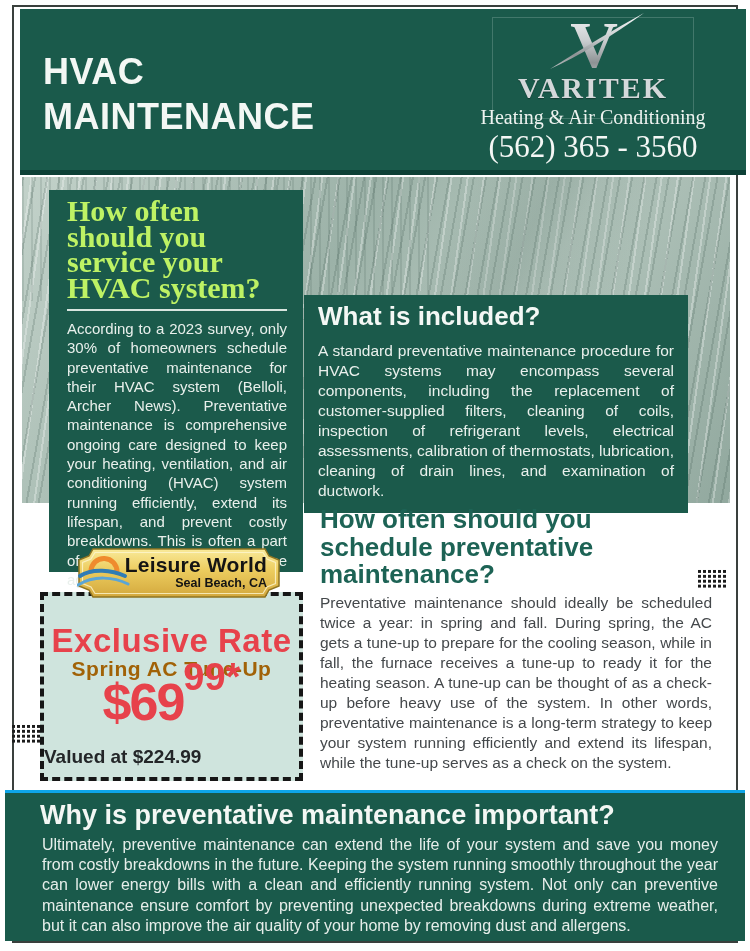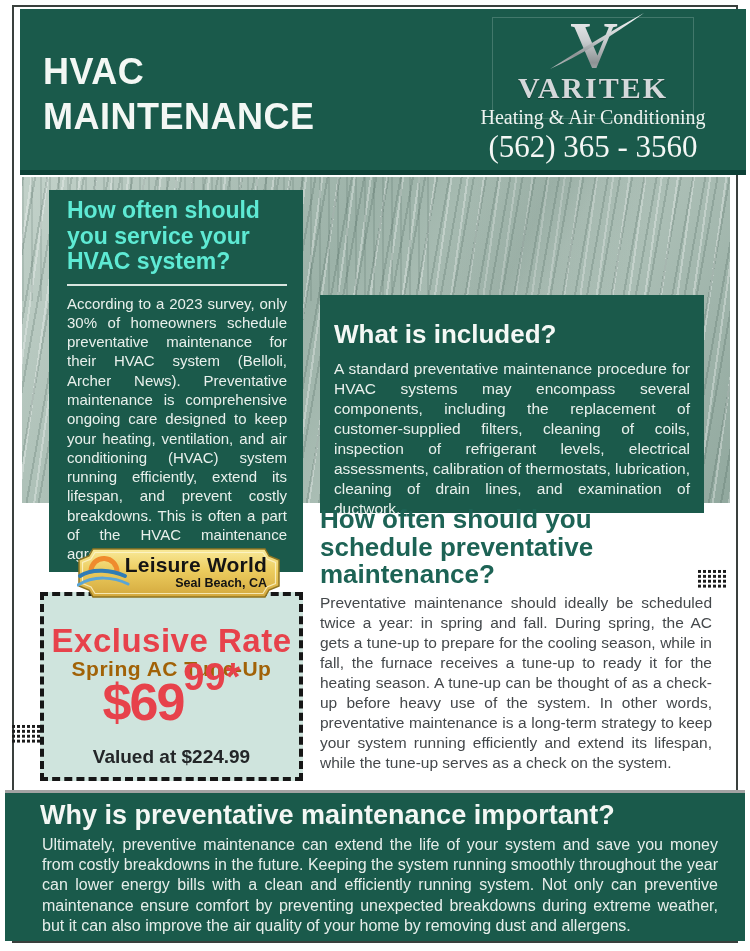--- a/index.html
+++ b/index.html
@@ -27,25 +27,25 @@
       linear-gradient(115deg, rgba(255,255,255,0) 52%, rgba(73,102,92,0.20) 62%, rgba(255,255,255,0) 76%),
       repeating-linear-gradient(100deg, rgba(58,84,75,0.20) 0 2px, transparent 2px 12px),
       repeating-linear-gradient(278deg, rgba(255,255,255,0.30) 0 2px, transparent 2px 16px),
       linear-gradient(120deg,#c3d2ca,#9cb2a8 40%,#b4c6bd 65%,#91a89e);}
   .photo:after{content:"";position:absolute;left:0;top:0;width:58%;height:38%;
       background:repeating-linear-gradient(90deg, rgba(58,84,75,0.15) 0 2px, transparent 2px 9px);}
 
   
   .greenbox{position:absolute;background:#1b5a4b;color:#e9f0ec;}
   .service-box{left:49px;top:190px;width:254px;height:382px;padding:8px 16px 0 18px;box-sizing:border-box;}
-  .service-box h2{margin:0;font-size:23px;line-height:25.5px;font-weight:700;color:#5eead4;}
+  .service-box h2{margin:0;font-size:30px;line-height:25.5px;font-weight:700;color:#bef264;font-family:Liberation Serif, serif;}
   .service-rule{height:2px;background:#d8e5df;margin:9px 0 8px 0;}
   .service-body{font-size:15px;line-height:19.3px;text-align:justify;}
 
-  .included-box{left:320px;top:295px;width:384px;height:218px;padding:24px 14px;box-sizing:border-box;}
+  .included-box{left:304px;top:295px;width:384px;height:218px;padding:6px 14px;box-sizing:border-box;}
   .included-box h2{margin:0;font-size:26px;font-weight:700;color:#f4f8f5;}
   .included-body{margin-top:9px;font-size:15.5px;line-height:20px;text-align:justify;}
 
   
   .schedule-h{position:absolute;left:320px;top:506px;width:345px;font-size:26px;line-height:27.5px;
               font-weight:700;color:#1d6355;}
   .schedule-body{position:absolute;left:320px;top:593px;width:392px;font-size:15.5px;line-height:20px;
                  text-align:justify;color:#44484b;}
 
   .dots{position:absolute;width:29px;height:19px;
@@ -63,29 +63,29 @@
   .badge-text{position:absolute;right:14px;top:6px;text-align:center;color:#141414;}
   .badge-name{font-size:21px;font-weight:700;letter-spacing:.2px;}
   .badge-loc{font-size:12.5px;font-weight:700;text-align:right;margin-top:-1px;}
   .offer-title{position:absolute;left:0;right:0;top:26px;text-align:center;font-size:33px;font-weight:800;
                color:#e7424b;letter-spacing:.5px;}
   .offer-subtitle{position:absolute;left:0;right:0;top:61px;text-align:center;font-size:21px;
                   font-weight:700;color:#a16207;letter-spacing:.5px;}
   .price{position:absolute;left:0;right:0;top:76px;text-align:center;color:#e7424b;font-weight:800;}
   .price .dollars{font-size:52px;letter-spacing:-2px;}
   .price .cents{display:inline-block;font-size:38px;transform:translateY(-30px);letter-spacing:0;}
-  .value-note{position:absolute;left:0;right:0;top:150px;text-align:center;font-size:19px;
+  .value-note{position:absolute;left:0;right:0;top:150px;text-align:left;font-size:19px;
               font-weight:700;color:#232628;}
   .coupon-footer{position:absolute;left:5px;right:5px;bottom:0px;display:flex;justify-content:space-between;
                  border-top:1.5px solid #1c1c1c;padding:1px 3px 1px 3px;
                  font-family:"Liberation Serif","DejaVu Serif",serif;font-size:16px;color:#101010;}
 
   
   .importance-bar{position:absolute;left:5px;top:790px;width:740px;height:151px;background:#1a5a4b;
-                  border-top:3px solid #a3a3a3;box-sizing:border-box;}
+                  border-top:3px solid #0ea5e9;box-sizing:border-box;}
   .importance-bar h2{position:absolute;left:35px;top:7px;margin:0;font-size:27px;font-weight:700;color:#f3f7f4;}
   .importance-body{position:absolute;left:37px;top:42px;width:676px;font-size:16px;line-height:20.2px;
                    text-align:justify;color:#e6eeea;}
 </style>
 </head>
 <body>
 
 <div class="page">
   <div class="frame"></div>
 

